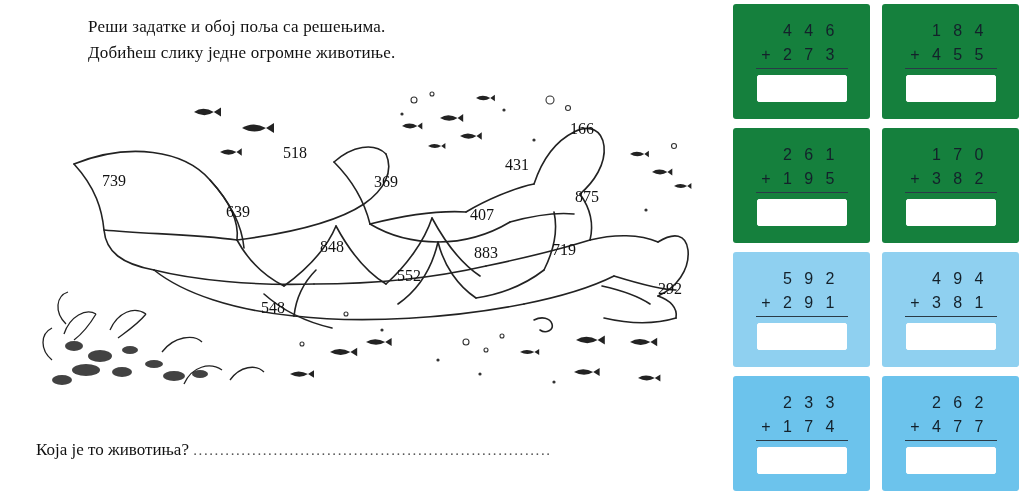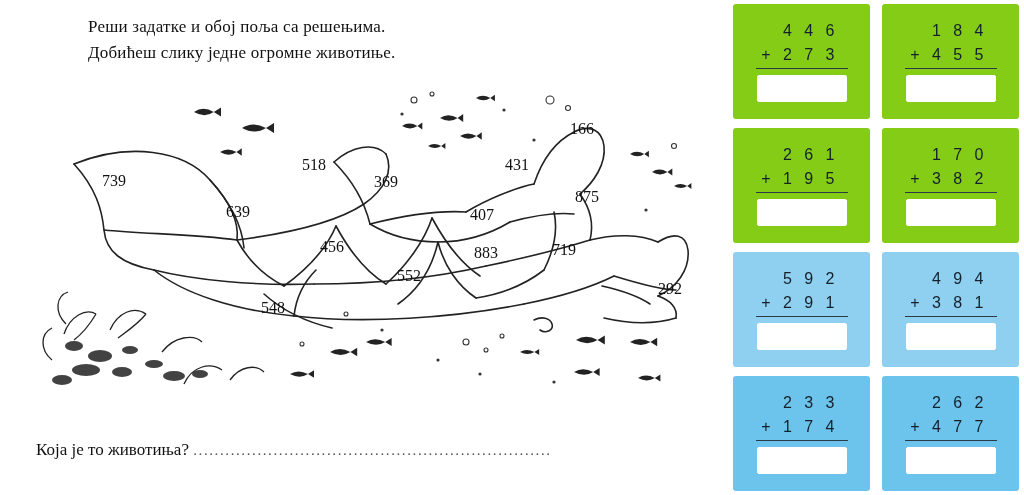--- a/index.html
+++ b/index.html
@@ -89,21 +89,21 @@
   .task-card {
     background: #a9dcf5;
     border-radius: 3px;
     display: flex;
     flex-direction: column;
     align-items: center;
     justify-content: center;
     padding: 6px 0 8px 0;
     box-sizing: border-box;
   }
-  .task-card.shade-2 { background: #84cc16; }
+  .task-card.shade-2 { background: #15803d; }
   .task-card.shade-3 { background: #8fd0f0; }
   .task-card.shade-4 { background: #6cc3ec; }
 
   .t-row {
     font-family: "Liberation Sans", sans-serif;
     font-size: 16px;
     color: #14212b;
     letter-spacing: 4px;
     line-height: 1.45;
     text-align: right;
@@ -305,27 +305,27 @@
           <circle cx="500" cy="56" r="1.6"></circle>
           <circle cx="612" cy="126" r="1.6"></circle>
           <circle cx="348" cy="246" r="1.6"></circle>
           <circle cx="404" cy="276" r="1.6"></circle>
           <circle cx="520" cy="298" r="1.6"></circle>
           <circle cx="446" cy="290" r="1.6"></circle>
         </g>
       </svg>
 
       <div class="num-label" style="left:68px; top:60px;margin-top:28px;"><span>739</span></div>
-      <div class="num-label" style="left:249px; top:72px;margin-left:19px;"><span>518</span></div>
+      <div class="num-label" style="left:249px; top:60px;"><span>518</span></div>
       <div class="num-label" style="left:340px; top:89px;"><span>369</span></div>
       <div class="num-label" style="left:453px; top:72px;margin-left:18px;"><span>431</span></div>
       <div class="num-label" style="left:536px; top:36px;"><span>166</span></div>
       <div class="num-label" style="left:192px; top:119px;"><span>639</span></div>
       <div class="num-label" style="left:541px; top:104px;"><span>875</span></div>
-      <div class="num-label" style="left:286px; top:154px;"><span>456</span></div>
+      <div class="num-label" style="left:286px; top:154px;"><span>848</span></div>
       <div class="num-label" style="left:436px; top:122px;"><span>407</span></div>
       <div class="num-label" style="left:440px; top:160px;"><span>883</span></div>
       <div class="num-label" style="left:518px; top:157px;"><span>719</span></div>
       <div class="num-label" style="left:363px; top:183px;"><span>552</span></div>
       <div class="num-label" style="left:624px; top:196px;"><span>292</span></div>
       <div class="num-label" style="left:227px; top:215px;"><span>548</span></div>
     </div>
 
     <div class="question-line">
       <span>Која је то животиња?</span>

